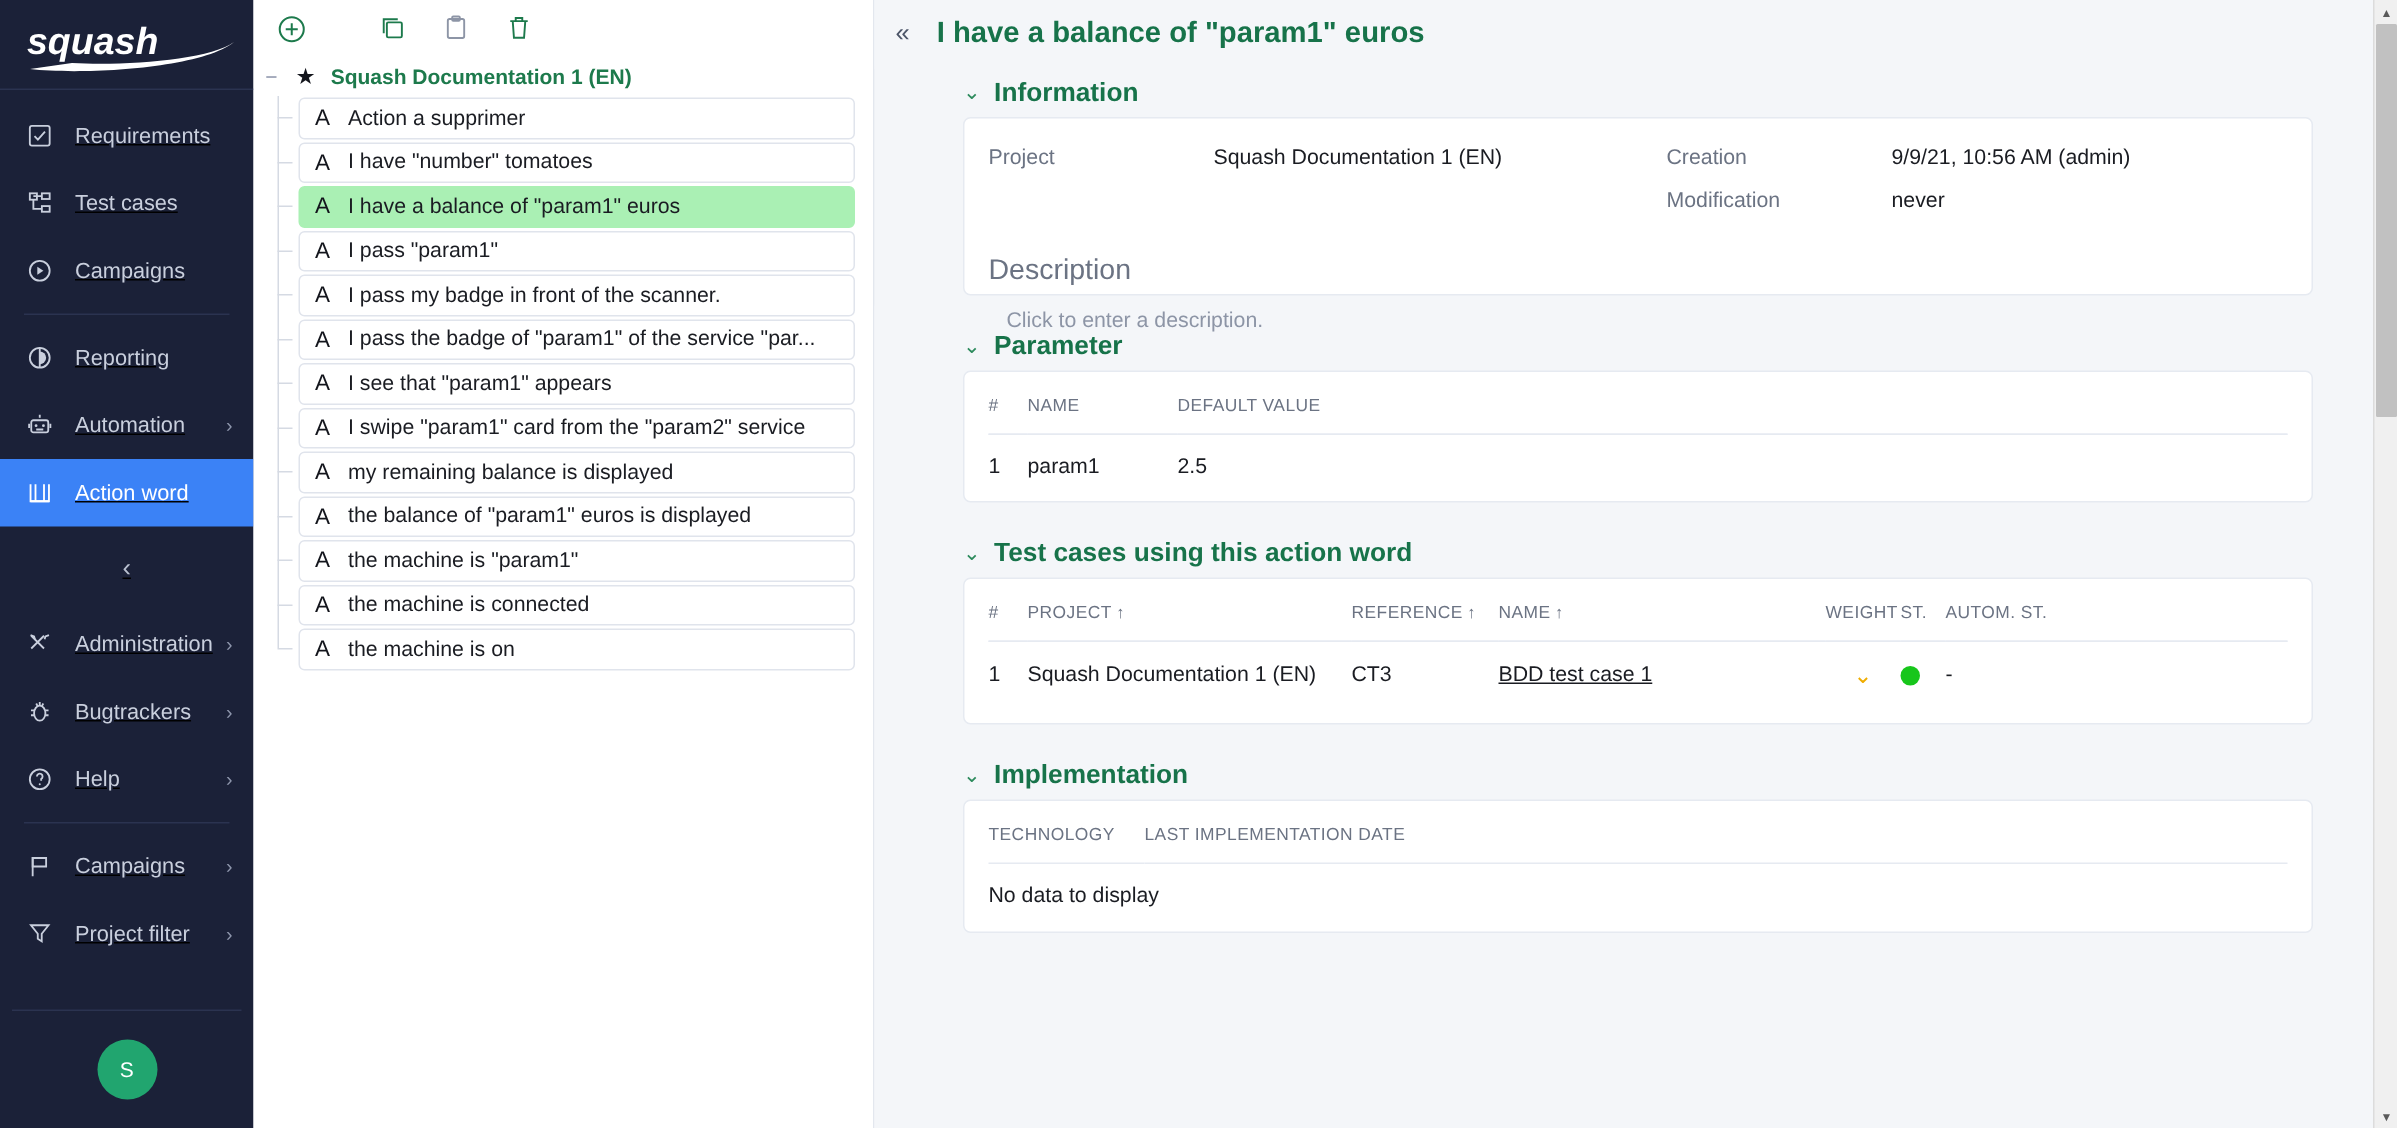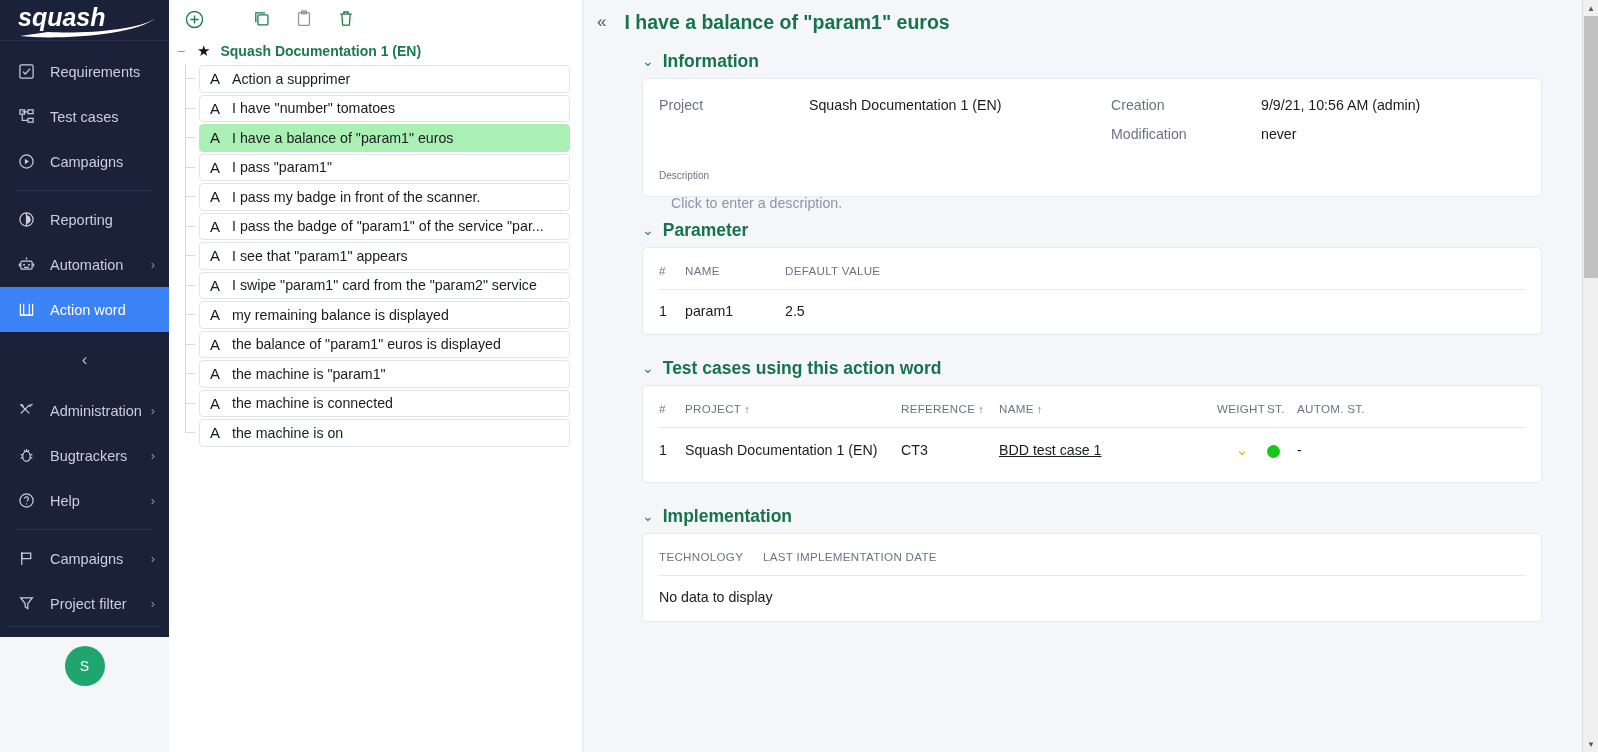--- a/index.html
+++ b/index.html
@@ -6,33 +6,33 @@
   html, body {
     width: 1598px; height: 752px;
     font-family: "Liberation Sans", sans-serif;
     overflow: hidden;
     background: #f4f6f9;
   }
   .app { display: flex; width: 1598px; height: 752px; position: relative; }
 
   
   .sidebar {
-    width: 169px; height: 637px;
+    width: 169px; height: 752px;
     background: #1b2138;
     display: flex; flex-direction: column;
     flex: 0 0 169px;
     position: relative;
   }
   .logo-wrap {
     height: 60px; display: flex; align-items: center;
     padding-left: 14px;
     border-bottom: 1px solid #2b3350;
   }
   .logo { display: block; }
-  .nav { padding-top: 8px; }
+  .nav { padding-top: 8px; text-decoration: underline; }
   .nav-sep { height: 1px; background: #2b3350; margin: 6px 16px; }
   .nav-item {
     height: 45px; display: flex; align-items: center;
     padding-left: 18px; color: #c9cfdd; font-size: 14.5px;
     cursor: pointer; position: relative;
   }
   .nav-item .ico { width: 24px; display: flex; align-items: center; justify-content: flex-start; flex: 0 0 24px; }
   .nav-item .lbl { margin-left: 8px; white-space: nowrap; }
   .nav-item .chev { position: absolute; right: 14px; color: #8d95ab; font-size: 13px; }
   .nav-item.active { background: #3b82f6; color: #ffffff; }
@@ -136,21 +136,21 @@
     padding: 18px 16px 16px 16px;
   }
 
   .info-grid { display: flex; }
   .info-col { display: flex; }
   .info-col.left { flex: 0 0 452px; }
   .ilabel { color: #6b7383; font-size: 14.2px; flex: 0 0 150px; }
   .ivalue { color: #1a1c22; font-size: 14.2px; }
   .info-rows { display: flex; flex-direction: column; gap: 13px; }
   .desc-block { margin-top: 28px; }
-  .desc-label { color: #6b7383; font-size: 10px; }
+  .desc-label { color: #6b7383; font-size: 19px; }
   .desc-ph { color: #8d95a6; font-size: 14.2px; margin-top: 14px; padding-left: 12px; cursor: text; }
 
   table.tbl { width: 100%; border-collapse: collapse; }
   table.tbl th {
     text-align: left; font-size: 11.6px; letter-spacing: .3px;
     color: #6b7383; font-weight: 400; text-transform: uppercase;
     padding: 0 0 12px 0; border-bottom: 1px solid #e6eaf1;
     white-space: nowrap;
   }
   table.tbl td {

